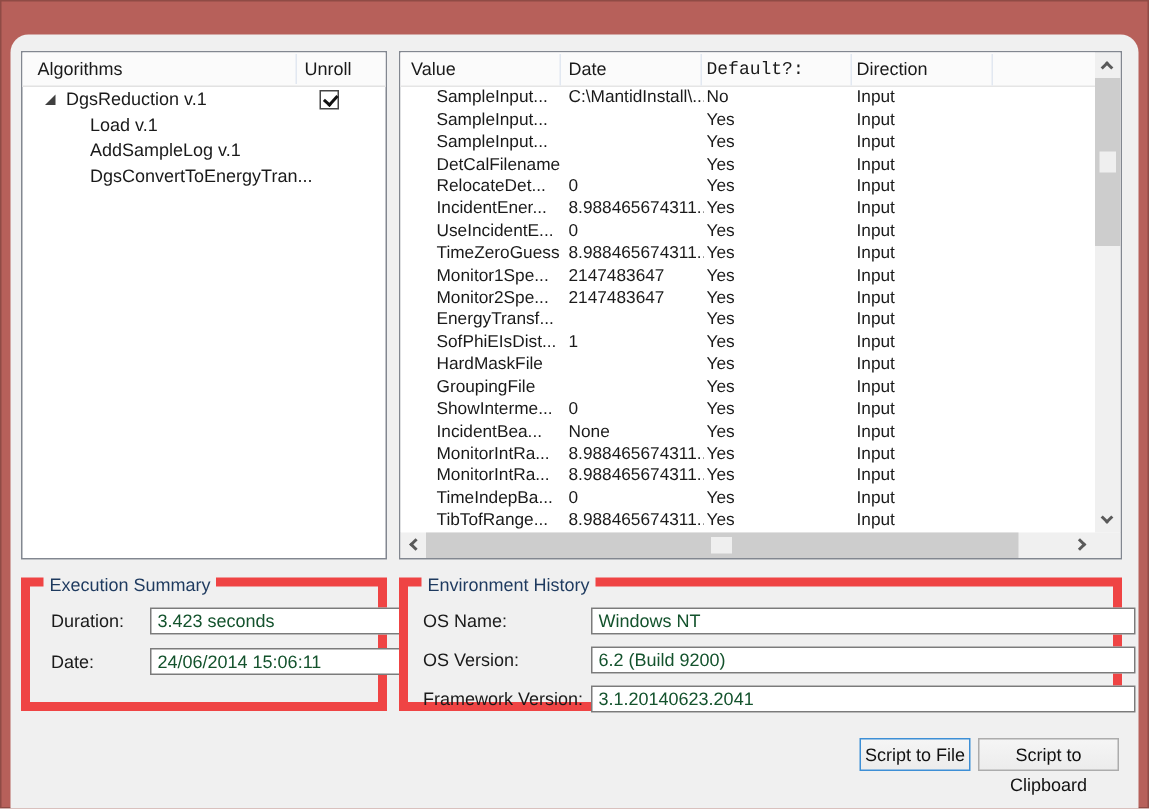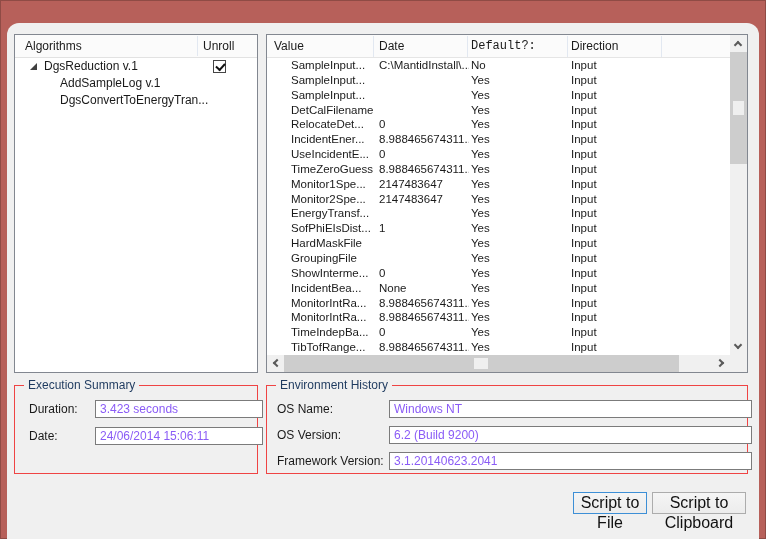--- a/index.html
+++ b/index.html
@@ -65,39 +65,39 @@
   .chev.up { transform:rotate(-135deg); top:7px; }
   .chev.down { transform:rotate(45deg); top:4px; }
   .chev.left { transform:rotate(135deg); left:7px; }
   .chev.right { transform:rotate(-45deg); left:4px; }
   .vthumb { position:absolute; left:0; top:17px; width:17px; height:112px; background:#CDCDCD; }
   .vthumb .grip { position:absolute; left:3px; top:49px; width:11px; height:14px; background:#EFEFEF; }
   .hthumb { position:absolute; left:17px; top:0; width:395px; height:17px; background:#CDCDCD; }
   .hthumb .grip { position:absolute; left:190px; top:3px; width:14px; height:11px; background:#EFEFEF; }
 
   
-  .group { position:absolute; border:1px solid #ef4444; }
+  .group { position:absolute; border:6px solid #ef4444; }
   .exec-group { left:7px;   top:362px; width:244px; height:89px; }
   .env-group  { left:259px; top:362px; width:482px; height:89px; }
   .group-title { position:absolute; top:-8px; left:9px; padding:0 4px; background:#F0F0F0;
                  color:#1E3A5F; white-space:nowrap; }
   .frow { position:absolute; height:18px; }
   .frow label { position:absolute; left:0; top:0; line-height:18px; white-space:nowrap; }
   .frow input { position:absolute; top:0; height:18px; border:1px solid #7B7B7B; background:#fff;
-                font-family:inherit; font-size:12px; padding:0 4px; color:#8b5cf6; }
+                font-family:inherit; font-size:12px; padding:0 4px; color:#14532d; }
   .exec-group .frow { left:14px; width:224px; }
   .exec-group .frow input { left:66px; width:168px; }
   .exec-r1 { top:14px; } .exec-r2 { top:41px; }
   .env-group .frow { left:10px; width:466px; }
   .env-group .frow input { left:112px; width:363px; }
   .env-r1 { top:14px; } .env-r2 { top:40px; } .env-r3 { top:66px; }
 
   
   .btn { position:absolute; top:469px; height:22px; background:linear-gradient(#F5F5F5,#ECECEC);
-         border:1px solid #ACACAC; text-align:center; line-height:20px; font-size:16px;
+         border:1px solid #ACACAC; text-align:center; line-height:20px; font-size:12px;
          color:#111; cursor:pointer; }
   .btn-file { left:566px; width:74px; border-color:#3D8FD6; }
   .btn-clip { left:645px; width:94px; }
 </style>
 </head>
 <body>
 
 <div class="window">
 
 
@@ -108,20 +108,23 @@
         <span class="h h-algorithms">Algorithms</span>
         <span class="h h-unroll">Unroll</span>
         <div class="vsep" style="left:182px;"></div>
       </div>
       <div class="tree-row">
         <span class="expand-tri"></span>
         <span class="tree-root-label">DgsReduction v.1</span>
         <span class="cbx checked"></span>
       </div>
       <div id="tree-children">
+          <div class="tree-row tree-child">
+    <span class="tlabel">Load v.1</span>
+  </div>
           <div class="tree-row tree-child">
     <span class="tlabel">AddSampleLog v.1</span>
   </div>
           <div class="tree-row tree-child">
     <span class="tlabel">DgsConvertToEnergyTran...</span>
   </div>
         </div>
     </div>
 
     <div class="panel table-panel">

